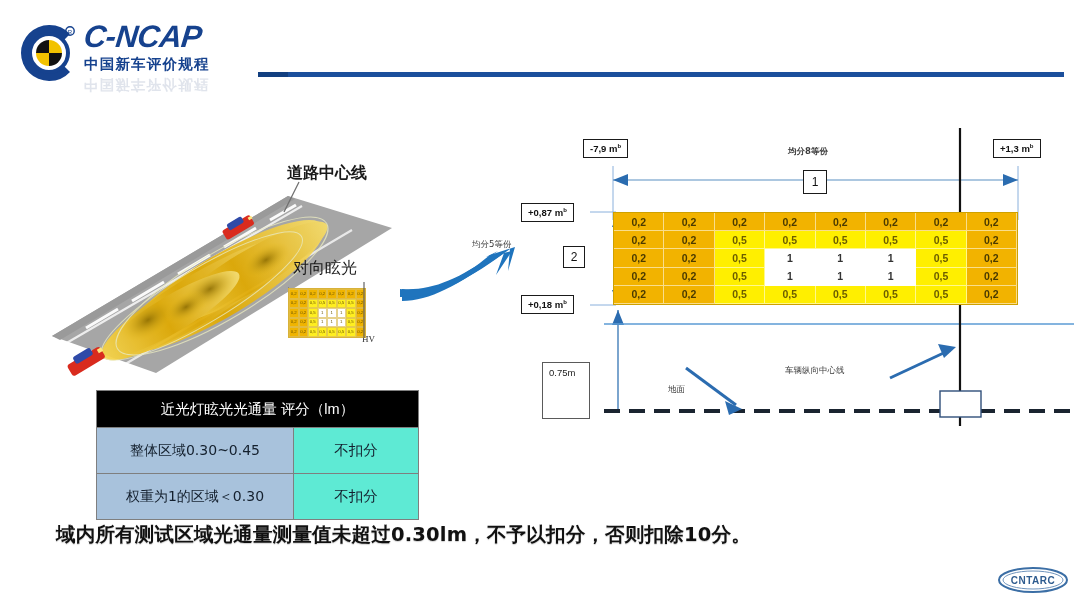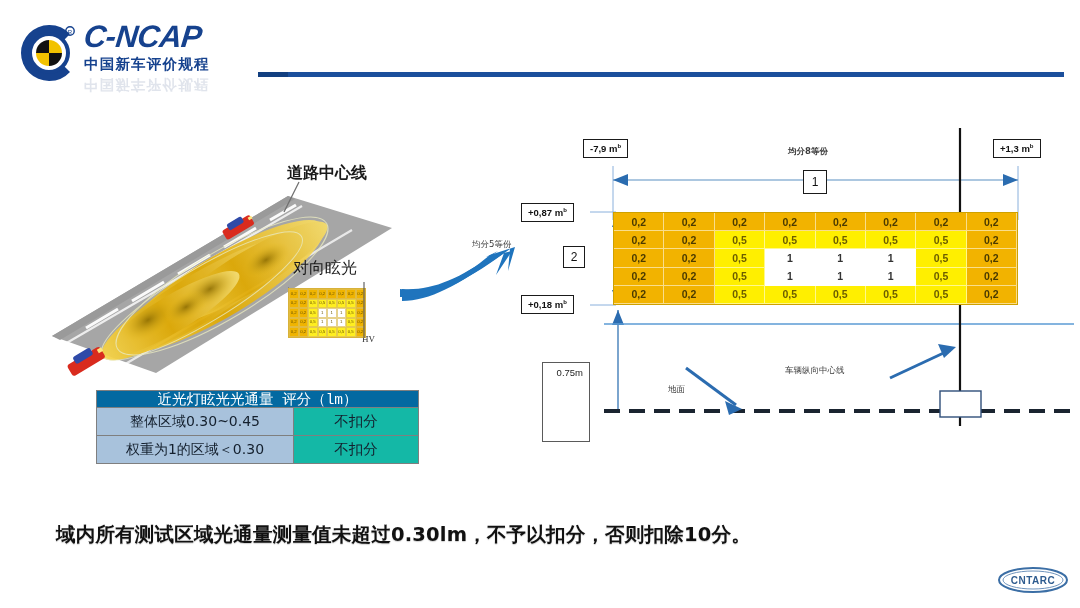--- a/index.html
+++ b/index.html
@@ -94,32 +94,32 @@
     border-bottom:.6px solid rgba(255,255,255,.55);
     box-sizing:border-box;
   }
   .c02{background:#f2b300;color:#4a3a00;}
   .c05{background:#ffef00;color:#6b5d00;}
   .c1 {background:#ffffff;color:#333333;border-right:.6px solid #d9d9d9;border-bottom:.6px solid #d9d9d9;}
 
   
   .score-table{position:absolute;left:96px;top:390px;width:323px;height:111px;}
   .st-head{
-    height:18px;background:#0369a1;border:1px solid #7f7f7f;
+    height:38px;background:#000000;border:1px solid #7f7f7f;
     display:flex;align-items:center;justify-content:center;box-sizing:border-box;
-    font-family:Liberation Mono, monospace;font-size:14.5px;color:#fff;
-  }
-  .st-row{display:flex;height:28px;}
+    font-family:Liberation Sans, sans-serif;font-size:14.5px;color:#fff;
+  }
+  .st-row{display:flex;height:46px;}
   .st-c1{
     flex:0 0 198px;background:#a8c2dc;border:1px solid #7f7f7f;border-top:none;
     display:flex;align-items:center;justify-content:center;box-sizing:border-box;
     font-family:"DejaVu Sans",sans-serif;font-size:14px;color:#14202e;
   }
   .st-c2{
-    flex:1;background:#14b8a6;border:1px solid #7f7f7f;border-top:none;border-left:none;
+    flex:1;background:#5eead4;border:1px solid #7f7f7f;border-top:none;border-left:none;
     display:flex;align-items:center;justify-content:center;box-sizing:border-box;
     font-family:"DejaVu Sans",sans-serif;font-size:14.5px;color:#14202e;
   }
 
   
   .caption{
     position:absolute;left:56px;top:520px;width:960px;
     font-family:"DejaVu Sans",sans-serif;font-size:19.5px;font-weight:bold;
     color:#111;line-height:30px;letter-spacing:.2px;
     text-shadow:0 1px 1px rgba(150,150,150,.45);
@@ -327,21 +327,21 @@
   <div class="callout" style="left:521px;top:203px;">
     <span>+0,87 m</span><sup>b</sup>
   </div>
   <div class="callout" style="left:521px;top:295px;">
     <span>+0,18 m</span><sup>b</sup>
   </div>
 
   <div class="dimbox" style="left:803px;top:170px;width:22px;height:22px;">1</div>
   <div class="dimbox" style="left:563px;top:246px;">2</div>
 
-  <div class="plainbox" style="left:542px;top:362px;width:48px;height:80px;box-sizing:border-box;text-align:right;">
+  <div class="plainbox" style="left:542px;top:362px;width:48px;height:57px;box-sizing:border-box;">
     <span>0.75m</span>
   </div>
 
   <div class="tech-note" style="left:668px;top:384px;">地面</div>
   <div class="tech-note" style="left:785px;top:365px;">车辆纵向中心线</div>
   <div class="tech-note" style="left:788px;top:146px;font-weight:bold;">均分8等份</div>
 
   <div class="grid">
       <div class="c02">0,2</div>
       <div class="c02">0,2</div>

